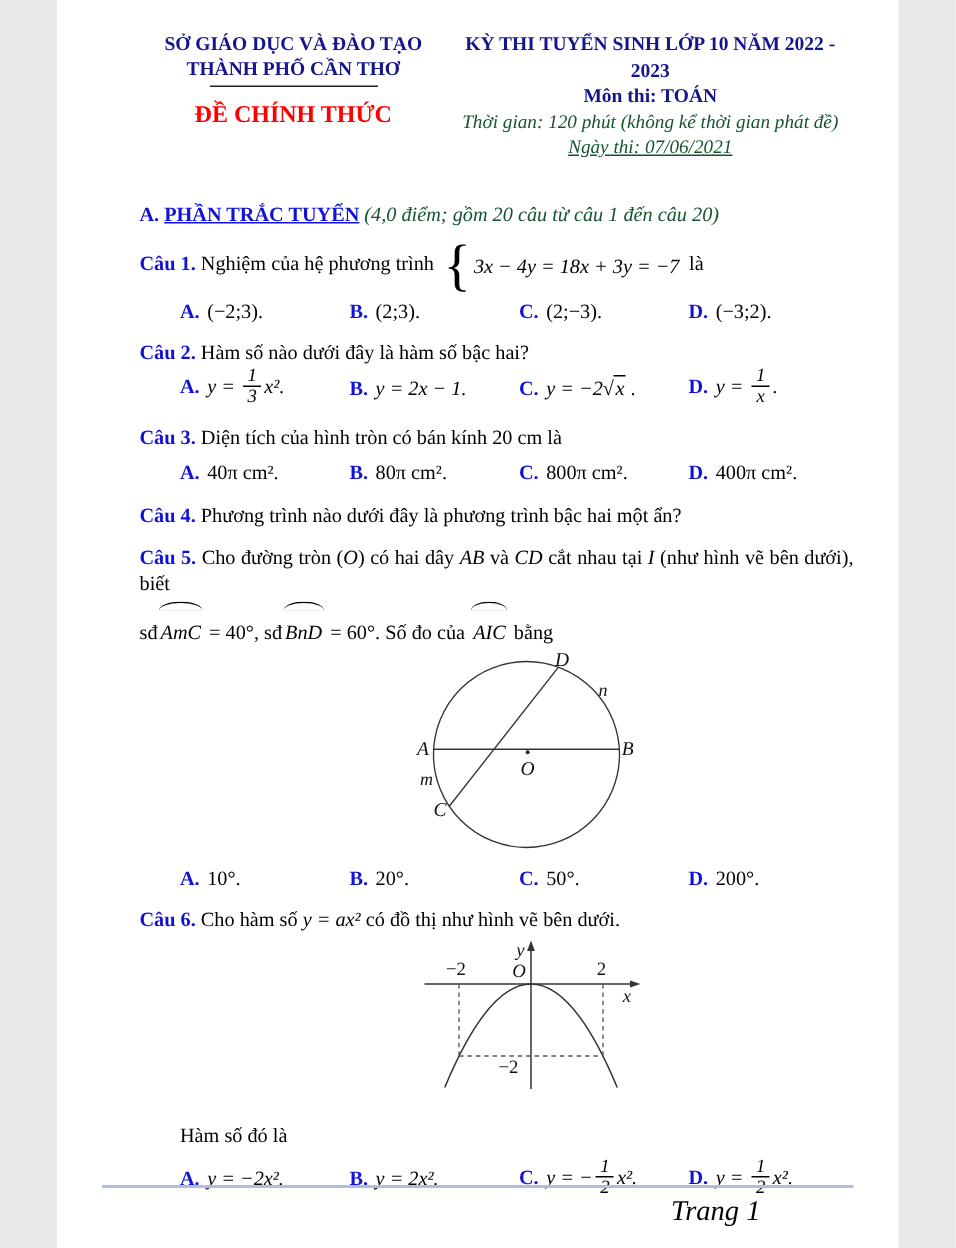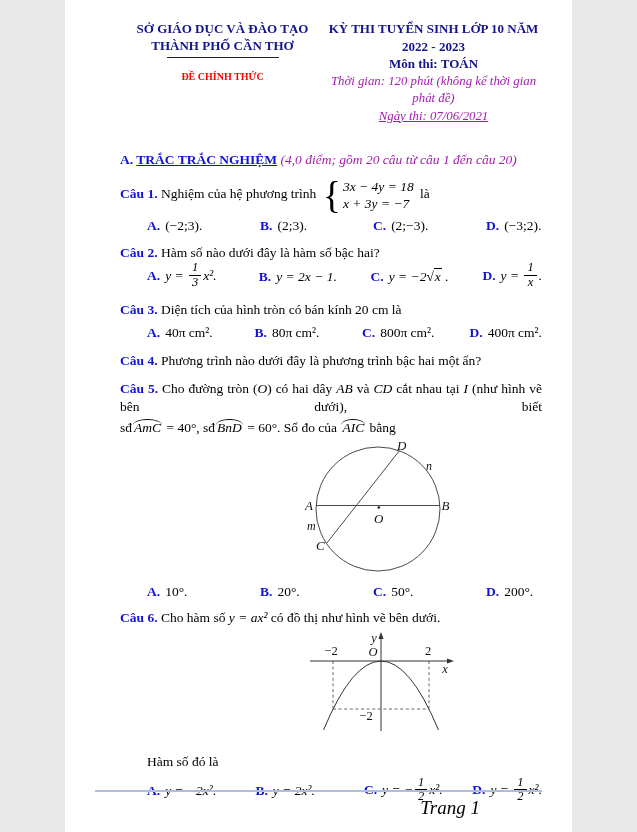--- a/index.html
+++ b/index.html
@@ -1,30 +1,30 @@
 <!DOCTYPE html>
 <html><head>
 <meta charset="utf-8">
 <style>
   html,body{margin:0;padding:0;background:#e8e8e8;}
-  .page{position:relative;width:507px;height:832px;margin:0 auto;background:#ffffff;
+  .page{position:relative;width:561px;height:832px;margin:0 auto;background:#ffffff;
         font-family:"Liberation Serif","DejaVu Serif",serif;font-size:13.5px;line-height:1.32;
         color:#000;overflow:hidden;}
   .content{padding:20px 30px 0 55px;}
   .b{font-weight:bold}.i{font-style:italic}.u{text-decoration:underline}
   .navy{color:#14148C}
-  .blue{color:#a21caf}
+  .blue{color:#14532d}
   .accent{color:#1212D6}
   .red{color:#FF0000}
 
   
   .header{display:flex;}
   .h-left{width:205px;text-align:center;font-size:13px;line-height:17px;}
   .h-rule{width:112px;border-top:1px solid #222;margin:3px auto 10px;}
-  .h-left .exam-type{font-size:10px;}
+  .h-left .exam-type{font-size:16px;}
   .h-right{flex:1;text-align:center;font-size:13px;line-height:17.5px;}
   .h-right .small{font-size:12.8px;}
 
   
   .section-head{margin-top:26px;}
 
   
   .q{margin-top:9px;}
   .qlbl{color:#1212D6;font-weight:bold;}
   .m{font-style:italic;}
@@ -40,25 +40,25 @@
   .frac{display:inline-block;vertical-align:middle;text-align:center;line-height:1.05;margin:0 2px 3px;}
   .frac .fn{display:block;font-size:12.5px;padding:0 3px;}
   .frac .fd{display:block;font-size:12.5px;padding:0 3px;border-top:1px solid #000;}
 
   
   .rad{border-top:1px solid #000;padding:0 1px;}
 
   
   .sys{display:inline-flex;align-items:center;vertical-align:middle;margin:0 3px;}
   .sys .brace{font-size:38px;line-height:34px;font-weight:400;margin-right:2px;}
-  .sys .rows{display:inline-flex;flex-direction:column;}
+  .sys .rows{display:inline-flex;flex-direction:row;}
   .sys .r{font-style:italic;line-height:17px;}
 
   
-  .arc{position:relative;display:inline-block;font-style:italic;padding:0 2px 0;}
+  .arc{position:relative;display:inline-block;font-style:italic;padding:12px 2px 0;}
   .arc::before{content:"";position:absolute;left:1px;right:1px;top:0;height:5px;
                border-top:1.3px solid #000;border-radius:50% 50% 0 0 / 100% 100% 0 0;}
 
   
   .figwrap-circle{margin:2px 0 0 163px;width:220px;height:140px;}
   .figwrap-parab{margin:3px 0 0 186px;width:150px;height:110px;}
   .sline{fill:none;stroke:#333;stroke-width:0.9;}
   .axis{stroke:#333;stroke-width:1;fill:none;}
   .curve{stroke:#333;stroke-width:1;fill:none;}
   .dash{stroke:#555;stroke-width:0.9;stroke-dasharray:3 2.6;fill:none;}
@@ -89,21 +89,21 @@
         <div class="red b exam-type">ĐỀ CHÍNH THỨC</div>
       </div>
       <div class="h-right">
         <div class="navy b">KỲ THI TUYỂN SINH LỚP 10 NĂM 2022 - 2023</div>
         <div class="navy b">Môn thi: TOÁN</div>
         <div class="blue i small">Thời gian: 120 phút (không kể thời gian phát đề)</div>
         <div class="blue i small u">Ngày thi: 07/06/2021</div>
       </div>
     </div>
 
-    <div class="section-head"><span class="accent b">A. </span><span class="accent b u">TRẮC TRẮC NGHIỆM</span><span class="blue i"> (4,0 điểm; gồm 20 câu từ câu 1 đến câu 20)</span></div>
+    <div class="section-head"><span class="accent b">A. </span><span class="accent b u">PHẦN TRẮC TUYỂN</span><span class="blue i"> (4,0 điểm; gồm 20 câu từ câu 1 đến câu 20)</span></div>
 
     <div class="q"><span class="qlbl">Câu 1.</span><span> Nghiệm của hệ phương trình </span><span class="sys">
           <span class="brace">{</span>
           <span class="rows">
             <span class="r">3x − 4y = 18</span>
             <span class="r">x + 3y = −7</span>
           </span>
         </span><span> là</span></div>
     <div class="opts">
       <div class="o"><span class="olet">A.</span><span>(−2;3).</span></div>

